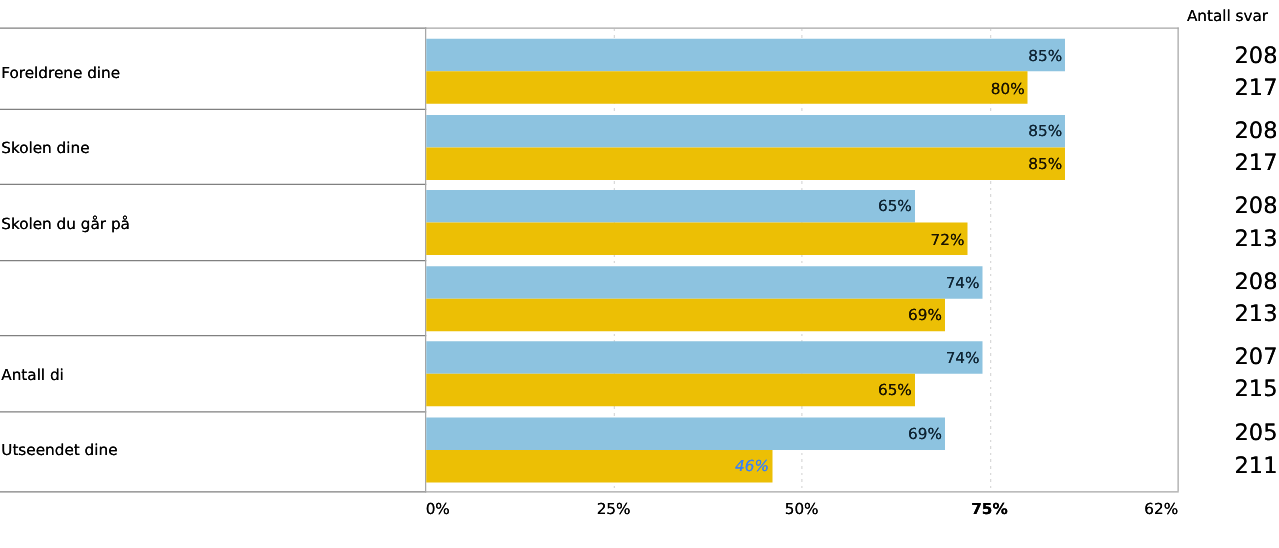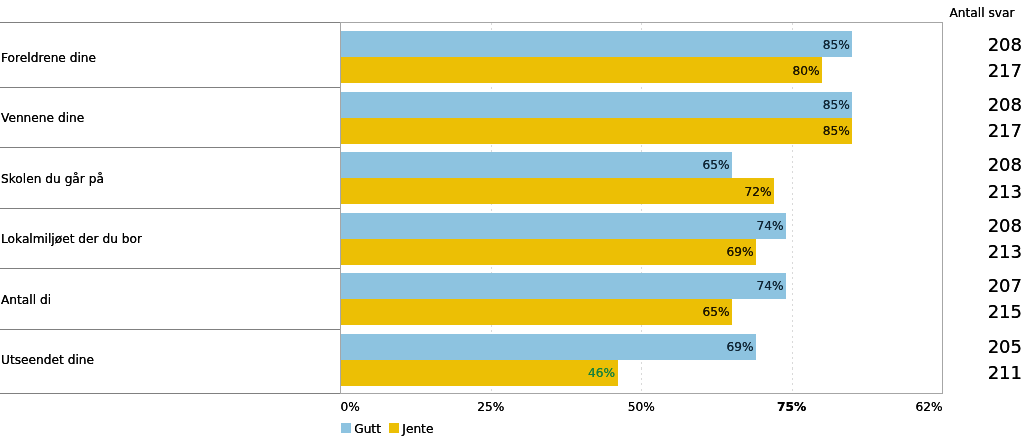--- a/index.html
+++ b/index.html
@@ -69,23 +69,22 @@
   <div id="cat-table">
     <div class="cat-divider" style="top:-0.5px"></div>
     <div class="cat-divider" style="top:370px"></div>
     <div class="cat-divider" style="top:64.48px"></div>
     <div class="cat-divider" style="top:124.94px"></div>
     <div class="cat-divider" style="top:185.4px"></div>
     <div class="cat-divider" style="top:245.86px"></div>
     <div class="cat-divider" style="top:306.32px"></div>
 
     <div class="cat-label" style="top:28.45px">Foreldrene dine</div>
-    <div class="cat-label" style="top:88.91px">Vennene dine</div>
+    <div class="cat-label" style="top:88.91px">Skolen dine</div>
     <div class="cat-label" style="top:149.37px">Skolen du går på</div>
-    <div class="cat-label" style="top:209.83px">Lokalmiljøet der du bor</div>
     <div class="cat-label" style="top:270.29px">Antall di</div>
     <div class="cat-label" style="top:330.75px">Utseendet dine</div>
   </div>
 
   <div id="plot" style="left:340.5px;top:22.5px;width:601.5px;height:370.5px;">
     <div class="plot-border" style="left:-0.5px;top:-0.5px;width:602.5px;height:1px;"></div>
     <div class="plot-border" style="left:-0.5px;top:370px;width:602.5px;height:1px;"></div>
     <div class="plot-border" style="left:-0.5px;top:-0.5px;width:1px;height:371px;"></div>
     <div class="plot-border" style="left:601px;top:-0.5px;width:1px;height:371px;"></div>
 
@@ -110,21 +109,21 @@
       <div class="bar-value" style="left: 0px; top: 41.125px; width: 479.2px; color: rgb(26, 20, 2);">80%</div>
       <div class="bar-value" style="left: 0px; top: 75.535px; width: 509.275px; color: rgb(15, 36, 51);">85%</div>
       <div class="bar-value" style="left: 0px; top: 101.585px; width: 509.275px; color: rgb(26, 20, 2);">85%</div>
       <div class="bar-value" style="left: 0px; top: 135.995px; width: 388.975px; color: rgb(15, 36, 51);">65%</div>
       <div class="bar-value" style="left: 0px; top: 162.045px; width: 431.08px; color: rgb(26, 20, 2);">72%</div>
       <div class="bar-value" style="left: 0px; top: 196.455px; width: 443.11px; color: rgb(15, 36, 51);">74%</div>
       <div class="bar-value" style="left: 0px; top: 222.505px; width: 413.035px; color: rgb(26, 20, 2);">69%</div>
       <div class="bar-value" style="left: 0px; top: 256.915px; width: 443.11px; color: rgb(15, 36, 51);">74%</div>
       <div class="bar-value" style="left: 0px; top: 282.965px; width: 388.975px; color: rgb(26, 20, 2);">65%</div>
       <div class="bar-value" style="left: 0px; top: 317.375px; width: 413.035px; color: rgb(15, 36, 51);">69%</div>
-      <div class="bar-value" style="left: 0px; top: 343.425px; width: 274.69px; color: #15803d;">46%</div>
+      <div class="bar-value" style="left: 0px; top: 343.425px; width: 274.69px; color: #3b82f6; font-style: italic;">46%</div>
     </div>
   </div>
 
   <div class="xtick" style="left:340.5px;top:400px;width:80px;text-align:left;">0%</div>
   <div class="xtick" style="left:450.9px;top:400px;width:80px;">25%</div>
   <div class="xtick" style="left:601.3px;top:400px;width:80px;text-align:center;">50%</div>
   <div class="xtick" style="left:751.6px;top:400px;width:80px;font-weight:bold;">75%</div>
   <div class="xtick" style="left:862px;top:400px;width:80.5px;text-align:right;">62%</div>
 
   <div id="counts-header">Antall svar</div>
@@ -136,20 +135,14 @@
     <div class="count-value" style="top: 158.495px;">208</div>
     <div class="count-value" style="top: 184.545px;">213</div>
     <div class="count-value" style="top: 218.955px;">208</div>
     <div class="count-value" style="top: 245.005px;">213</div>
     <div class="count-value" style="top: 279.415px;">207</div>
     <div class="count-value" style="top: 305.465px;">215</div>
     <div class="count-value" style="top: 339.875px;">205</div>
     <div class="count-value" style="top: 365.925px;">211</div>
   </div>
 
-  <div id="legend">
-    <div class="legend-swatch" style="left: 340.5px; background: rgb(141, 195, 224);"></div>
-    <div class="legend-label" style="left:354.2px;">Gutt</div>
-    <div class="legend-swatch" style="left: 388.8px; background: rgb(236, 191, 5);"></div>
-    <div class="legend-label" style="left:402.3px;">Jente</div>
-  </div>
 
 </div>
 
 </body></html>

